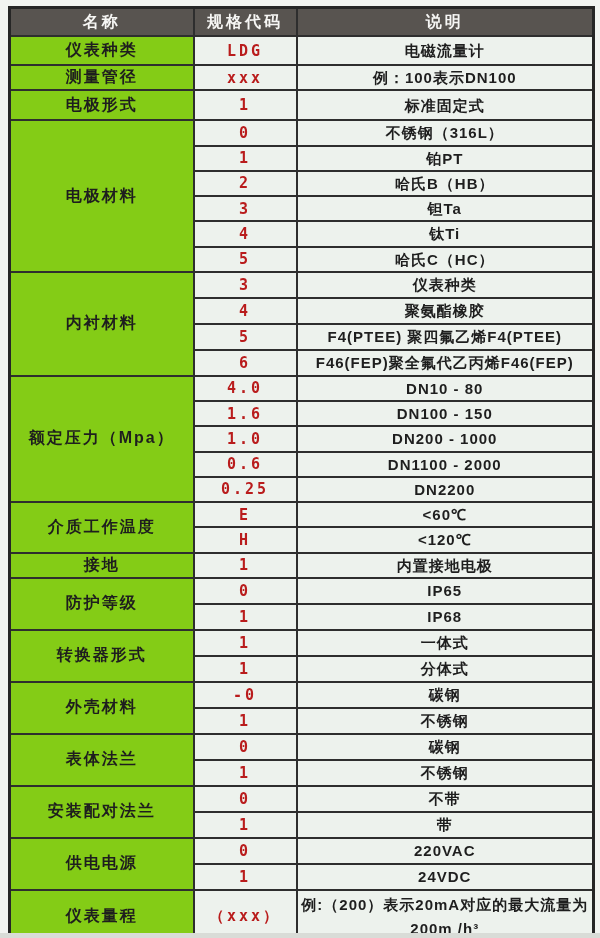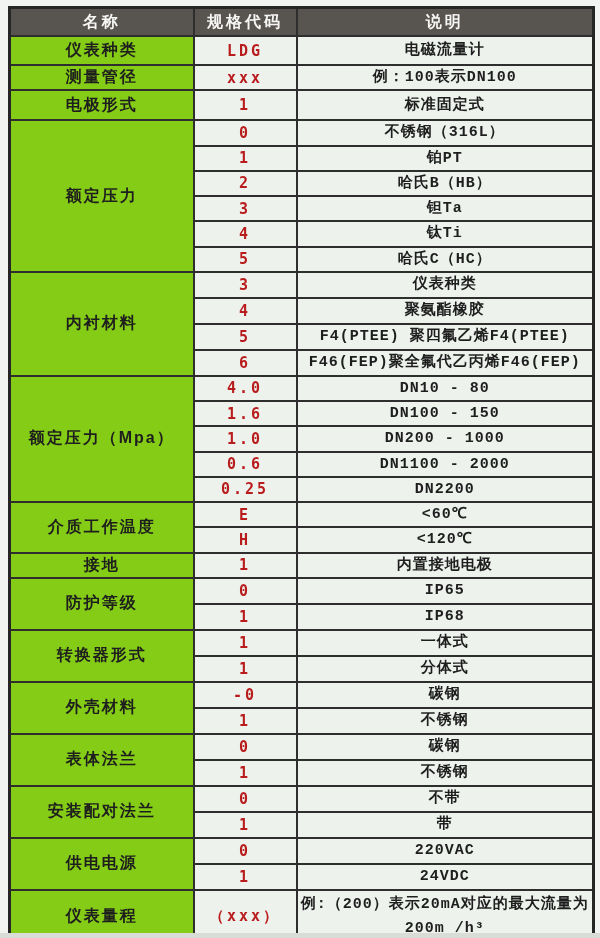--- a/index.html
+++ b/index.html
@@ -73,21 +73,20 @@
     background: #edf2ed;
   }
   td.desc-cell {
     font-size: 15px;
     font-weight: bold;
     color: #1e1e1e;
     letter-spacing: 1px;
     background: #edf2ed;
     line-height: 1.55;
     padding: 2px 14px;
-    font-family: Liberation Mono, monospace;
   }
 </style>
 </head>
 <body>
 
 <div class="page">
   <table class="spec-table">
     <colgroup>
       <col class="c-name">
       <col class="c-code">
@@ -110,21 +109,21 @@
           <td class="name-cell" rowspan="1">测量管径</td>
           <td class="code-cell">xxx</td>
           <td class="desc-cell">例：100表示DN100</td>
         </tr>
         <tr style="height: 30px; margin-top: 10px;">
           <td class="name-cell" rowspan="1">电极形式</td>
           <td class="code-cell">1</td>
           <td class="desc-cell">标准固定式</td>
         </tr>
         <tr style="height: 25px;">
-          <td class="name-cell" rowspan="6">额定压力</td>
+          <td class="name-cell" rowspan="6">电极材料</td>
           <td class="code-cell">0</td>
           <td class="desc-cell">不锈钢（316L）</td>
         </tr>
         <tr style="height: 25px;">
           <td class="code-cell">1</td>
           <td class="desc-cell">铂PT</td>
         </tr>
         <tr style="height: 25px;">
           <td class="code-cell">2</td>
           <td class="desc-cell">哈氏B（HB）</td>

